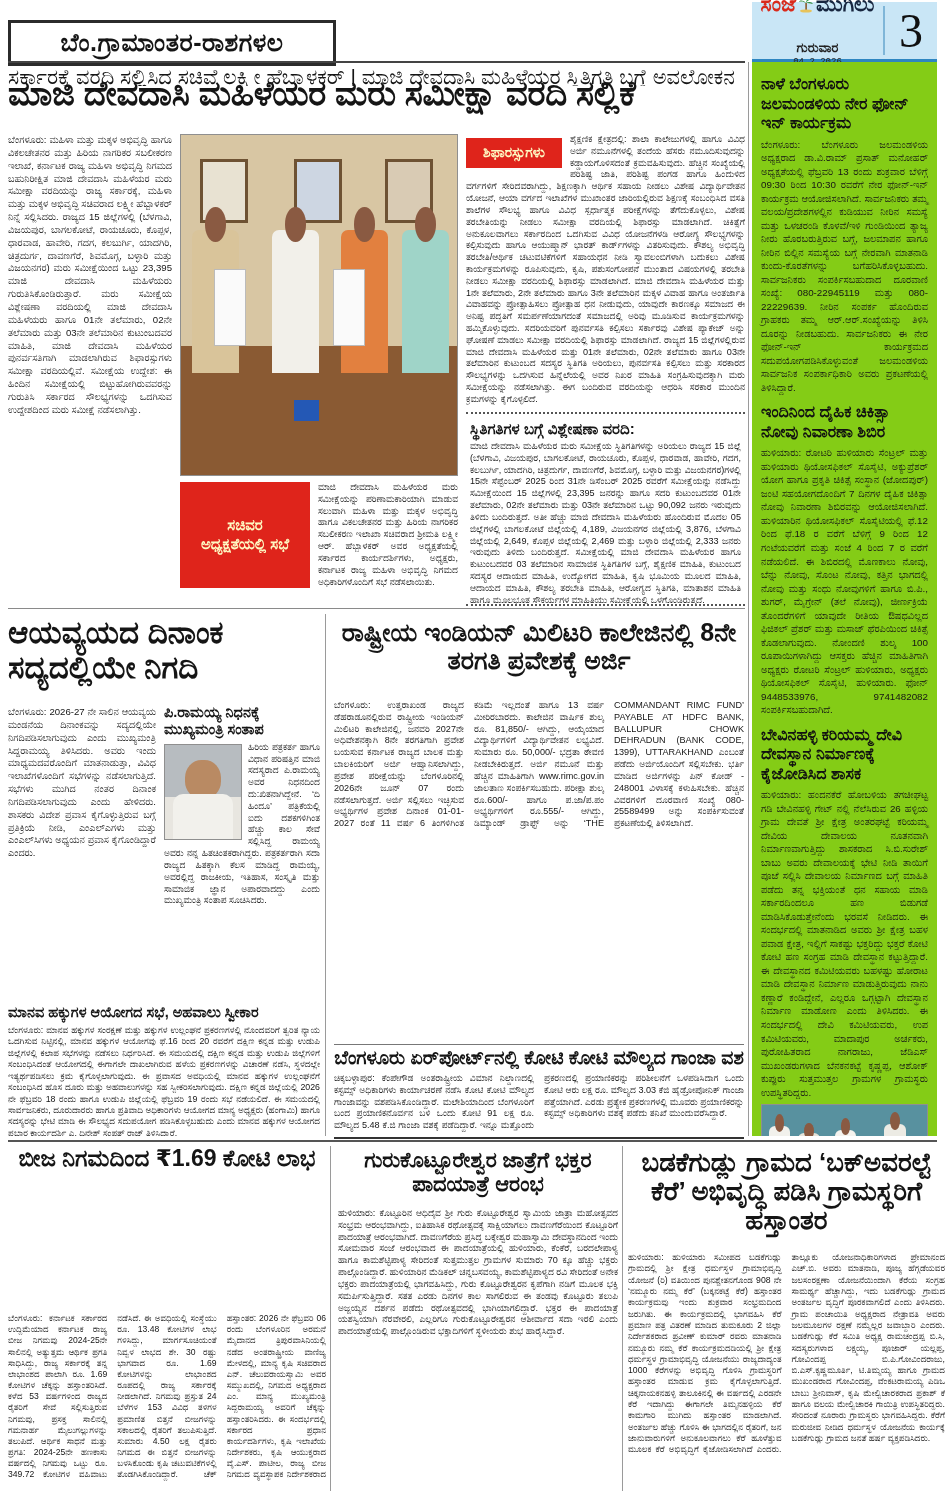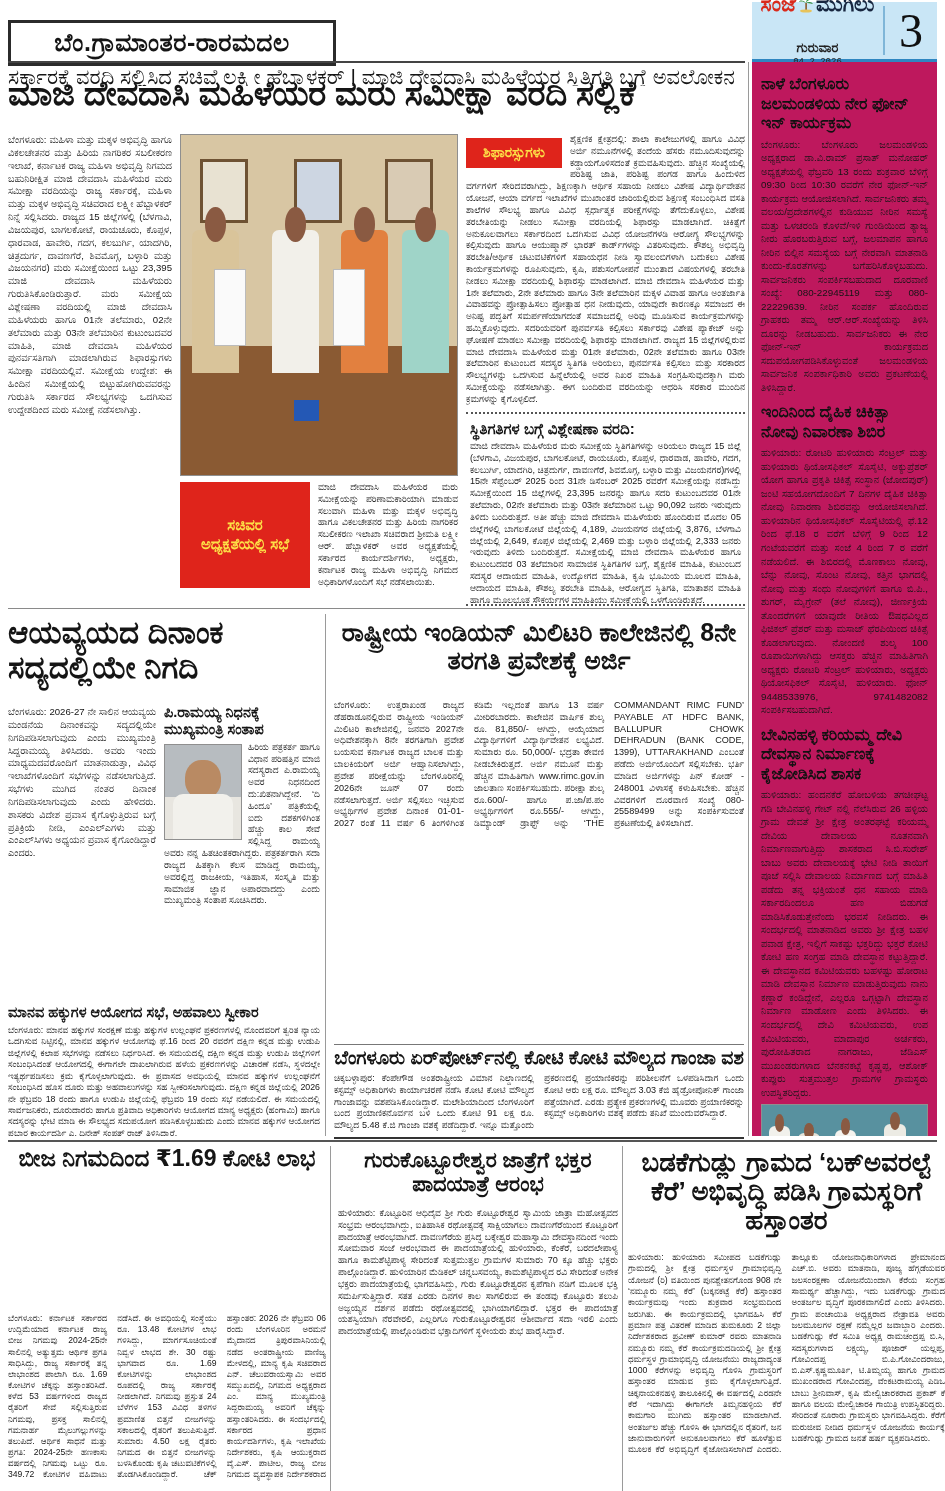--- a/index.html
+++ b/index.html
@@ -20,29 +20,29 @@
   .mast-day{font-size:13px;font-weight:bold;color:#222;margin-top:24px;}
   .mast-date{font-size:9px;color:#222;}
   .mast-div{width:2px;background:#7fb6d8;margin:4px 0;}
   .pagenum{width:52px;display:flex;align-items:center;justify-content:center;
            font-family:"Liberation Serif","DejaVu Serif",serif;font-size:48px;color:#101010;}
   
   .kicker{font-weight:normal;font-size:21px;line-height:1.15;}
   .mainhead{font-weight:bold;font-size:34px;line-height:1.05;letter-spacing:-.3px;}
   .bodytxt{font-size:9.6px;line-height:1.34;}
   .bodysm{font-size:9.1px;line-height:1.3;}
-  .redbox{background:#df241b;color:#fde047;font-weight:bold;display:flex;align-items:center;
+  .redbox{background:#df241b;color:#fef9c3;font-weight:bold;display:flex;align-items:center;
           justify-content:center;text-align:center;line-height:1.25;}
   .dotbox{border-top:2px dotted #555;border-bottom:2px dotted #555;padding:6px 4px;}
   .midhead{font-weight:bold;line-height:1.12;}
   .center{text-align:center;}
   .cols3{column-count:3;column-gap:10px;}
   .cols2{column-count:2;column-gap:10px;}
   
-  .rail{background:#be185d;padding:8px 9px;box-sizing:border-box;}
+  .rail{background:#84cc16;padding:8px 9px;box-sizing:border-box;}
   .rail h3{margin:4px 0 5px 0;font-size:16px;line-height:1.22;font-weight:bold;color:#111;}
   .rail p{margin:0 0 8px 0;font-size:9.8px;line-height:1.38;}
   
   .photoframe{border:1px solid #8f8f8f;box-sizing:border-box;position:relative;overflow:hidden;}
   .meeting{background:linear-gradient(#d8c6a3 0 62%,#8a5a33 62% 100%);}
   .frame{position:absolute;top:7%;width:15%;height:17%;background:#e8e2d2;border:3px solid #6e5233;}
   .person{position:absolute;bottom:30%;width:17%;height:42%;border-radius:7px 7px 0 0;}
   .head{position:absolute;top:-16%;left:28%;width:44%;height:24%;background:#8a5a42;border-radius:50%;}
   .paper{position:absolute;background:#fafafa;border:1px solid #bbb;width:11%;height:22%;bottom:38%;}
   .tissue{position:absolute;bottom:16%;left:41%;width:9%;height:6%;background:#2458b5;}
@@ -51,21 +51,21 @@
   .portrait{background:linear-gradient(#b7bcc0 0 55%,#e8e6e0 55% 100%);}
   .por-head{position:absolute;left:26%;top:16%;width:48%;height:42%;background:#b98a63;border-radius:45%;}
   .por-shirt{position:absolute;left:10%;top:52%;width:80%;height:48%;background:#f2f1ec;border-radius:10px 10px 0 0;}
 </style>
 </head>
 <body>
 
 <div class="page">
 
   <div class="abs section-box" style="left:8px;top:20px;width:322px;height:40px;">
-    <span>ಬೆಂ.ಗ್ರಾಮಾಂತರ-ರಾರಮದಲ</span>
+    <span>ಬೆಂ.ಗ್ರಾಮಾಂತರ-ರಾಶಗಳಲ</span>
   </div>
   <div class="abs hr" style="left:8px;top:61px;width:737px;height:2px;background:#444;"></div>
 
   <div class="abs masthead" style="left:752px;top:2px;width:185px;height:57px;">
     <div class="mast-left">
       <div class="brandrow">
         <span class="brand-red">ಸಂಜೆ</span>
         <span style="display:inline-block;line-height:0;">
           <svg width="16" height="15" viewBox="0 0 16 15">
             <path d="M8 5 C5 2, 2 2, 1 4 C4 3, 6 4, 8 5 Z" fill="#2e8b3a"></path>

